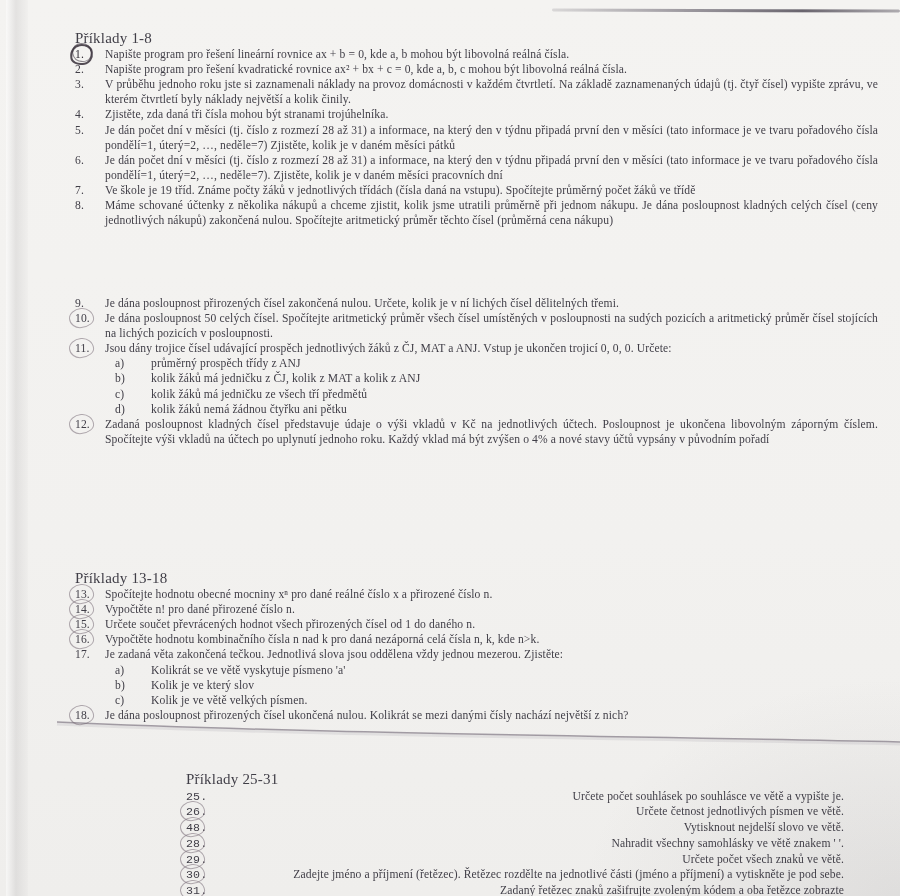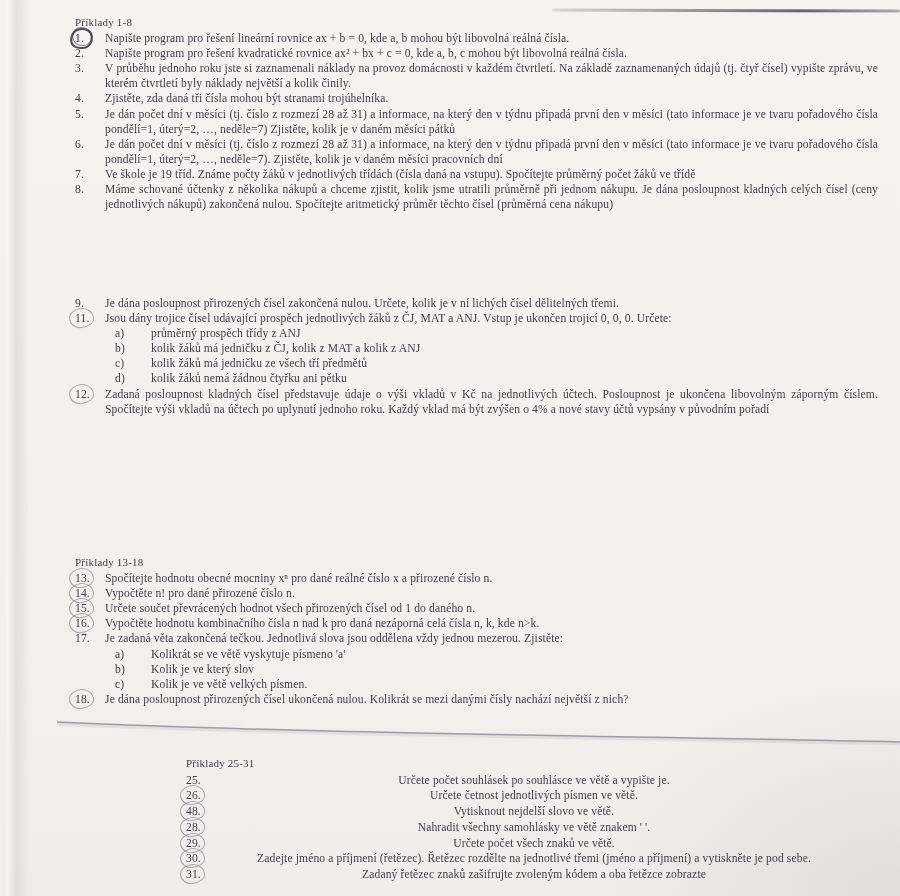--- a/index.html
+++ b/index.html
@@ -27,26 +27,26 @@
   
   .sec{
     position:absolute;left:75px;right:22px;
     color:#403e47;font-size:11.6px;line-height:15.1px;letter-spacing:.12px;
     filter:blur(.26px);
   }
   #sec0{top:15px}
   #sec1{top:296px}
   #sec2{top:555px}
   #sec3{top:756px;left:186px;right:56px;line-height:15.7px;}
-  .sec h2{margin:0 0 1px 0;font-size:11px;font-weight:normal;letter-spacing:.2px;}
+  .sec h2{margin:16px 0 1px 0;font-size:15px;font-weight:normal;letter-spacing:.2px;}
   .item{display:flex;align-items:flex-start;}
   .num{flex:0 0 24px;margin-right:6px;white-space:nowrap;position:relative;}
-  #sec3 .num{flex-basis:32px;}
+  #sec3 .num{flex-basis:32px;font-family:Liberation Mono, monospace;}
   .txt{flex:1;text-align:justify;}
-  #sec3 .txt{text-align:center;}
+  #sec3 .txt{text-align:right;}
   .sub{display:flex;margin-left:-2px;}
   .slab{flex:0 0 36px;padding-left:12px;}
 
   
   .c-light::before{
     content:"";position:absolute;left:-6px;top:-3px;width:23px;height:18px;
     border:1.3px solid rgba(118,106,116,.55);
     border-radius:52% 48% 55% 45%/48% 57% 43% 52%;
     transform:rotate(-6deg);
   }
@@ -113,20 +113,24 @@
     </div>
 </section>
 
 <section class="sec" id="sec1">
   <div class="items">
       <div class="item">
         <span class="num">9.</span>
         <div class="txt"><span>Je dána posloupnost přirozených čísel zakončená nulou. Určete, kolik je v ní lichých čísel dělitelných třemi.</span></div>
       </div>
       <div class="item">
+        <span class="num c-light">10.</span>
+        <div class="txt"><span>Je dána posloupnost 50 celých čísel. Spočítejte aritmetický průměr všech čísel umístěných v posloupnosti na sudých pozicích a aritmetický průměr čísel stojících na lichých pozicích v posloupnosti.</span></div>
+      </div>
+      <div class="item">
         <span class="num c-light">11.</span>
         <div class="txt"><span>Jsou dány trojice čísel udávající prospěch jednotlivých žáků z ČJ, MAT a ANJ. Vstup je ukončen trojicí 0, 0, 0. Určete:</span><div class="sub">
             <span class="slab">a)</span>
             <span>průměrný prospěch třídy z ANJ</span>
           </div><div class="sub">
             <span class="slab">b)</span>
             <span>kolik žáků má jedničku z ČJ, kolik z MAT a kolik z ANJ</span>
           </div><div class="sub">
             <span class="slab">c)</span>
             <span>kolik žáků má jedničku ze všech tří předmětů</span>
@@ -199,20 +203,20 @@
       <div class="item">
         <span class="num c-light">28.</span>
         <div class="txt"><span>Nahradit všechny samohlásky ve větě znakem ' '.</span></div>
       </div>
       <div class="item">
         <span class="num c-light">29.</span>
         <div class="txt"><span>Určete počet všech znaků ve větě.</span></div>
       </div>
       <div class="item">
         <span class="num c-light">30.</span>
-        <div class="txt"><span>Zadejte jméno a příjmení (řetězec). Řetězec rozdělte na jednotlivé třemi (jméno a příjmení) a vytiskněte je pod sebe.</span></div>
+        <div class="txt"><span>Zadejte jméno a příjmení (řetězec). Řetězec rozdělte na jednotlivé části (jméno a příjmení) a vytiskněte je pod sebe.</span></div>
       </div>
       <div class="item">
         <span class="num c-light">31.</span>
         <div class="txt"><span>Zadaný řetězec znaků zašifrujte zvoleným kódem a oba řetězce zobrazte</span></div>
       </div>
     </div>
 </section>
 
 </body></html>

